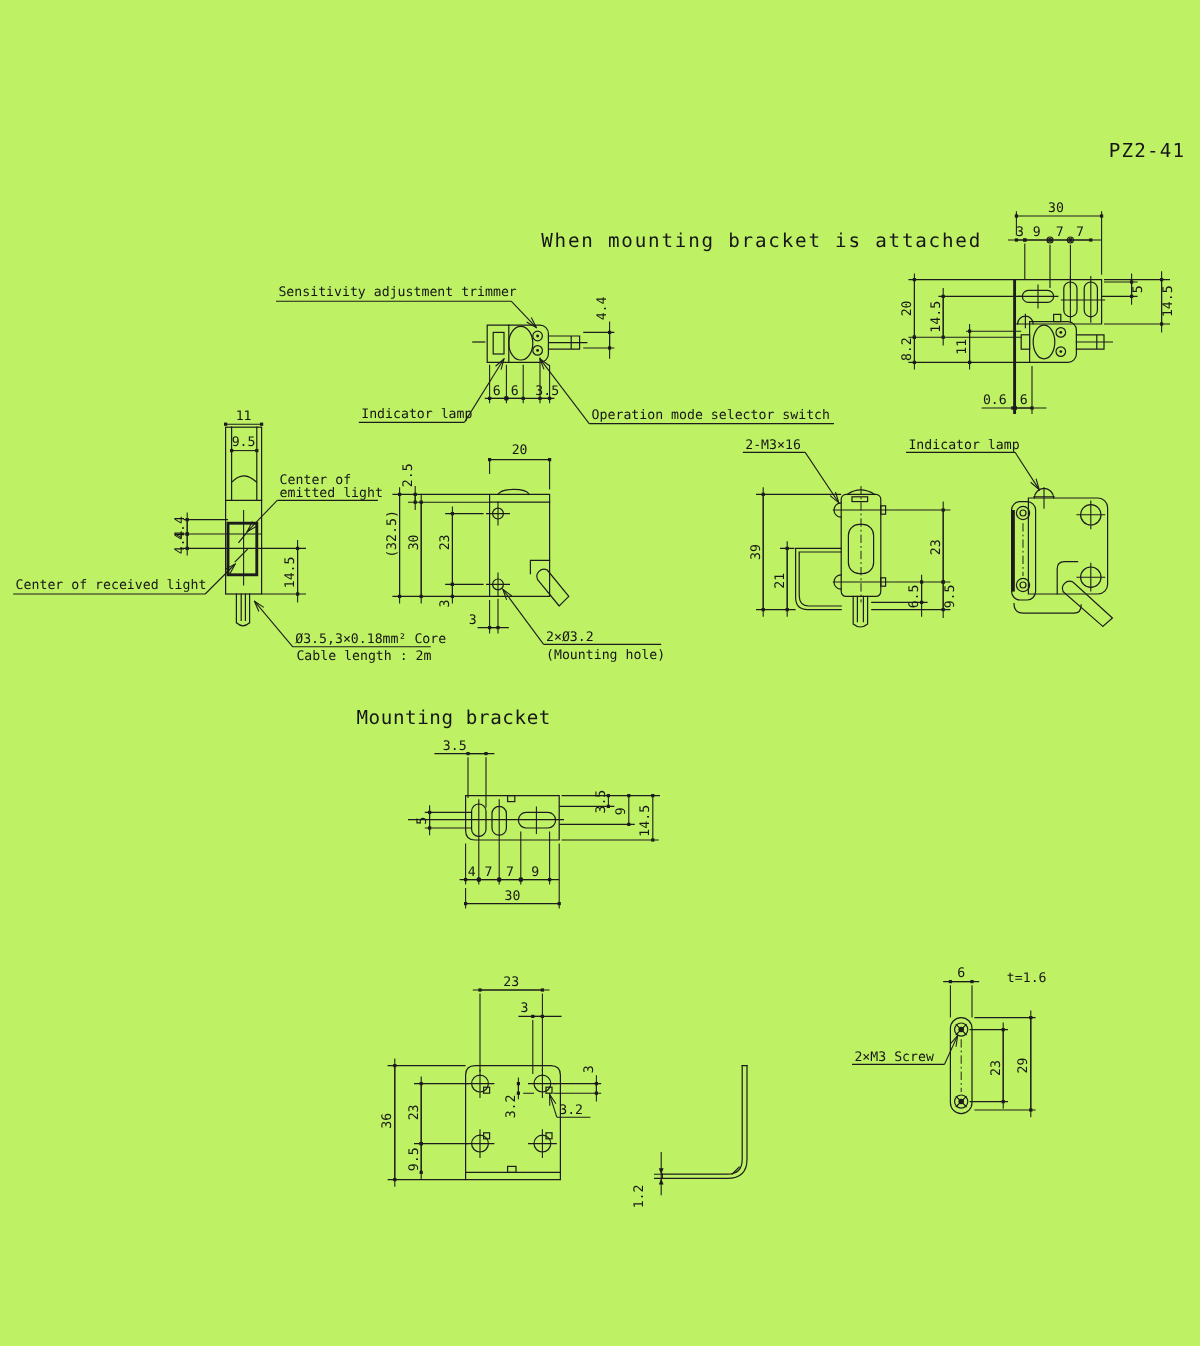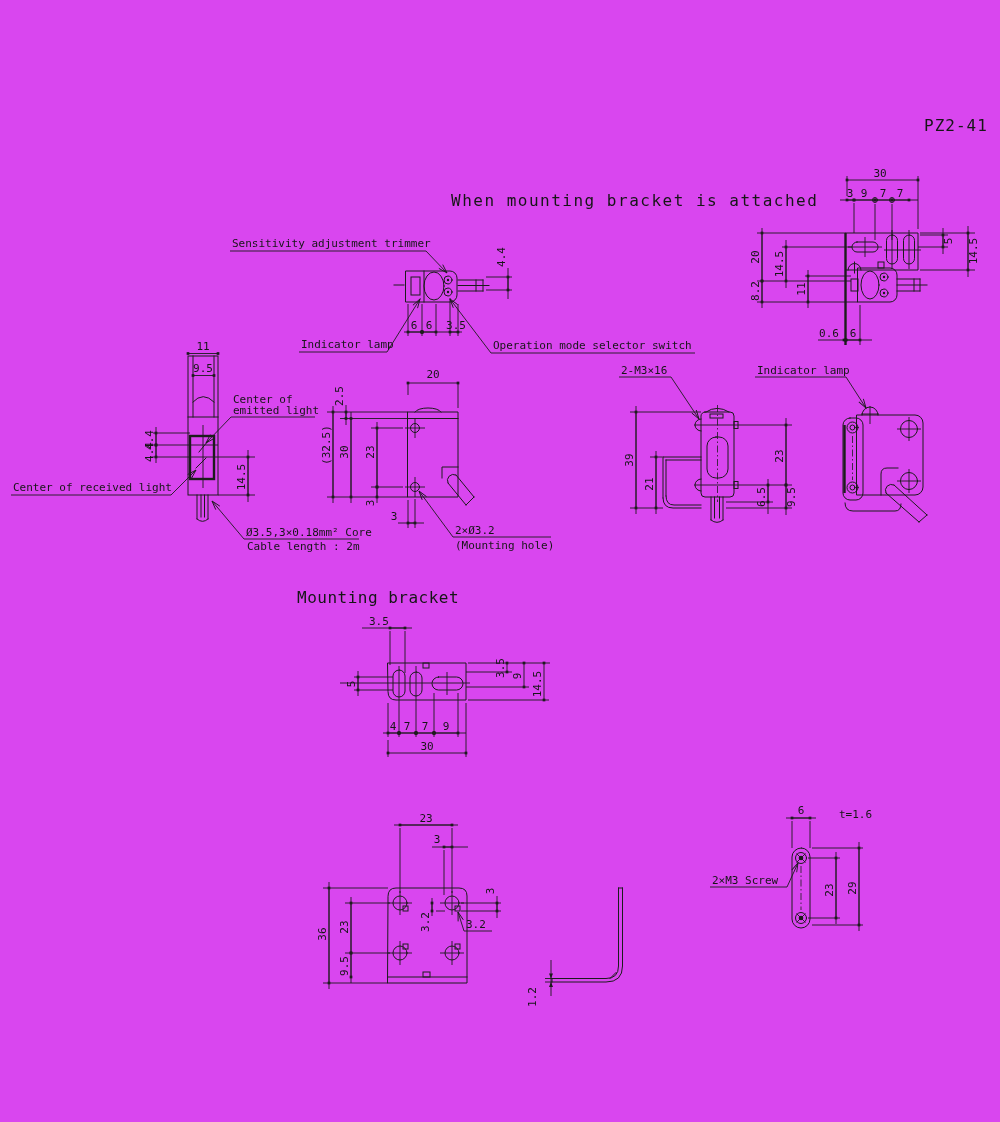--- a/index.html
+++ b/index.html
@@ -1,16 +1,16 @@
 <!DOCTYPE html>
 <html><head>
 <meta charset="utf-8">
 <style>
   html,body{margin:0;padding:0;background:#ffffff;}
-  .sheet{position:relative;width:1000px;height:1122px;background:#d946ef;overflow:hidden;}
+  .sheet{position:relative;width:1000px;height:1122px;background:#bef264;overflow:hidden;}
   svg{display:block;}
   .ln{stroke:#1c1c1c;stroke-width:1;fill:none;stroke-linecap:square;}
   .thk{stroke:#1c1c1c;stroke-width:2.4;fill:none;}
   .dim{stroke:#1c1c1c;stroke-width:0.9;fill:none;}
   .dm{stroke:#1c1c1c;stroke-width:0.9;fill:none;marker-start:url(#sq);marker-end:url(#sq);}
   .ldr{stroke:#1c1c1c;stroke-width:0.9;fill:none;marker-end:url(#ar);}
   .ctr{stroke:#1c1c1c;stroke-width:0.8;fill:none;stroke-dasharray:7 2.5 1.5 2.5;}
   .dot{fill:#1c1c1c;stroke:none;}
   text{font-family:"DejaVu Sans Mono",monospace;fill:#161616;}
   .t{font-size:11px;}

